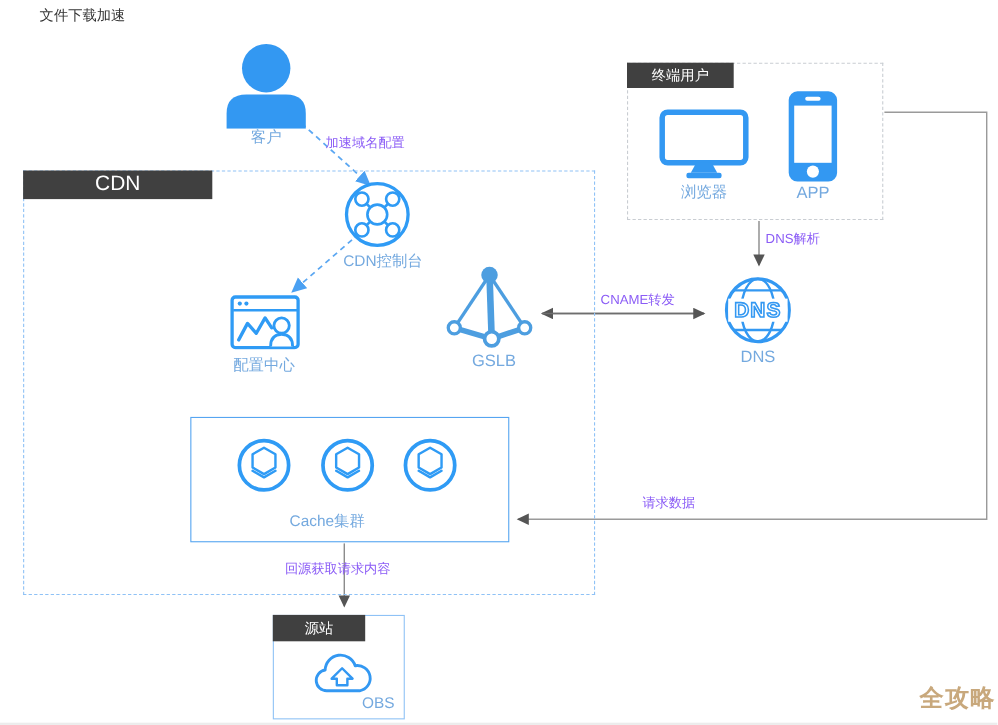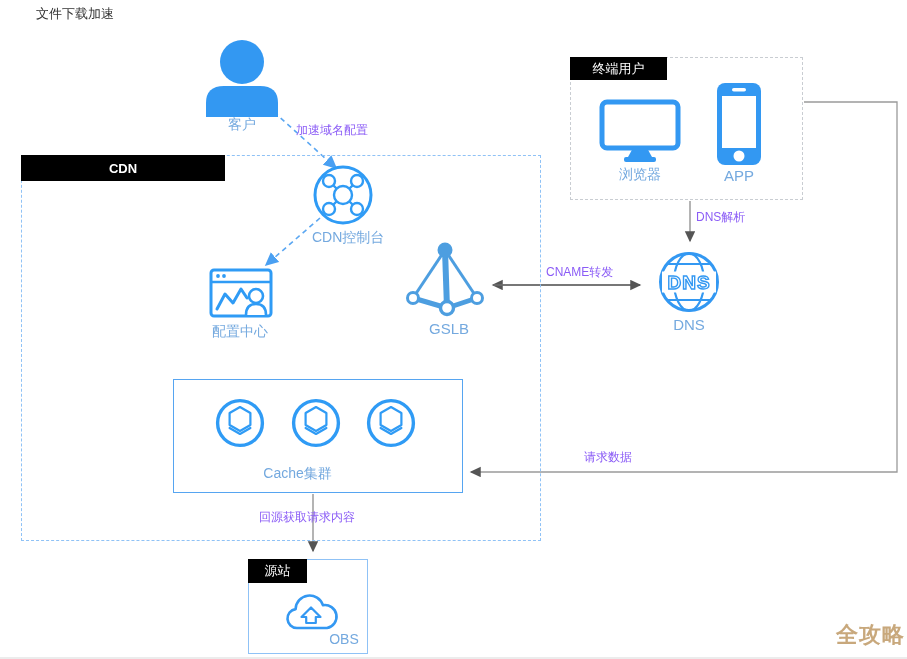--- a/index.html
+++ b/index.html
@@ -4,31 +4,31 @@
 <style>
   html,body{margin:0;padding:0;background:#fff;}
   #canvas{
     position:relative;width:907px;height:659px;background:#fff;overflow:hidden;
     font-family:"Liberation Sans","DejaVu Sans",sans-serif;
   }
   .abs{position:absolute;}
   .lbl-blue{color:#74A9DF;font-size:14px;white-space:nowrap;}
   .lbl-dark{color:#8b5cf6;font-size:12px;white-space:nowrap;}
   .hdr{
-    background:#000000;color:#fff;display:flex;align-items:center;justify-content:center;
+    background:#404040;color:#fff;display:flex;align-items:center;justify-content:center;
     box-sizing:border-box;white-space:nowrap;
   }
   .box{box-sizing:border-box;}
   #cdn-box{left:21px;top:155px;width:520px;height:386px;border:1px dashed #8FC2F6;}
-  #cdn-header{left:21px;top:155px;width:204px;height:26px;font-size:13px;font-weight:bold;}
+  #cdn-header{left:21px;top:155px;width:172px;height:26px;font-size:19px;}
   #enduser-box{left:570px;top:57px;width:233px;height:143px;border:1px dashed #C9CDD2;}
   #enduser-header{left:570px;top:57px;width:97px;height:23px;font-size:13px;}
   #cache-box{left:173px;top:379px;width:290px;height:114px;border:1px solid #56A5F1;}
   #origin-box{left:248px;top:559px;width:120px;height:95px;border:1px solid #8FC2F6;}
-  #origin-header{left:248px;top:559px;width:59px;height:24px;font-size:13px;}
+  #origin-header{left:248px;top:559px;width:84px;height:24px;font-size:13px;}
   .ctr{text-align:center;}
   #watermark{left:836px;top:620px;font-size:22px;font-weight:bold;color:#C8A87C;letter-spacing:1px;}
   #page-title{left:36px;top:5px;font-size:13px;color:#333;}
   #bottom-strip{left:0;bottom:0;width:907px;height:2px;background:#ececec;}
   svg{display:block;}
 </style>
 </head>
 <body>
 
 <div id="canvas">

